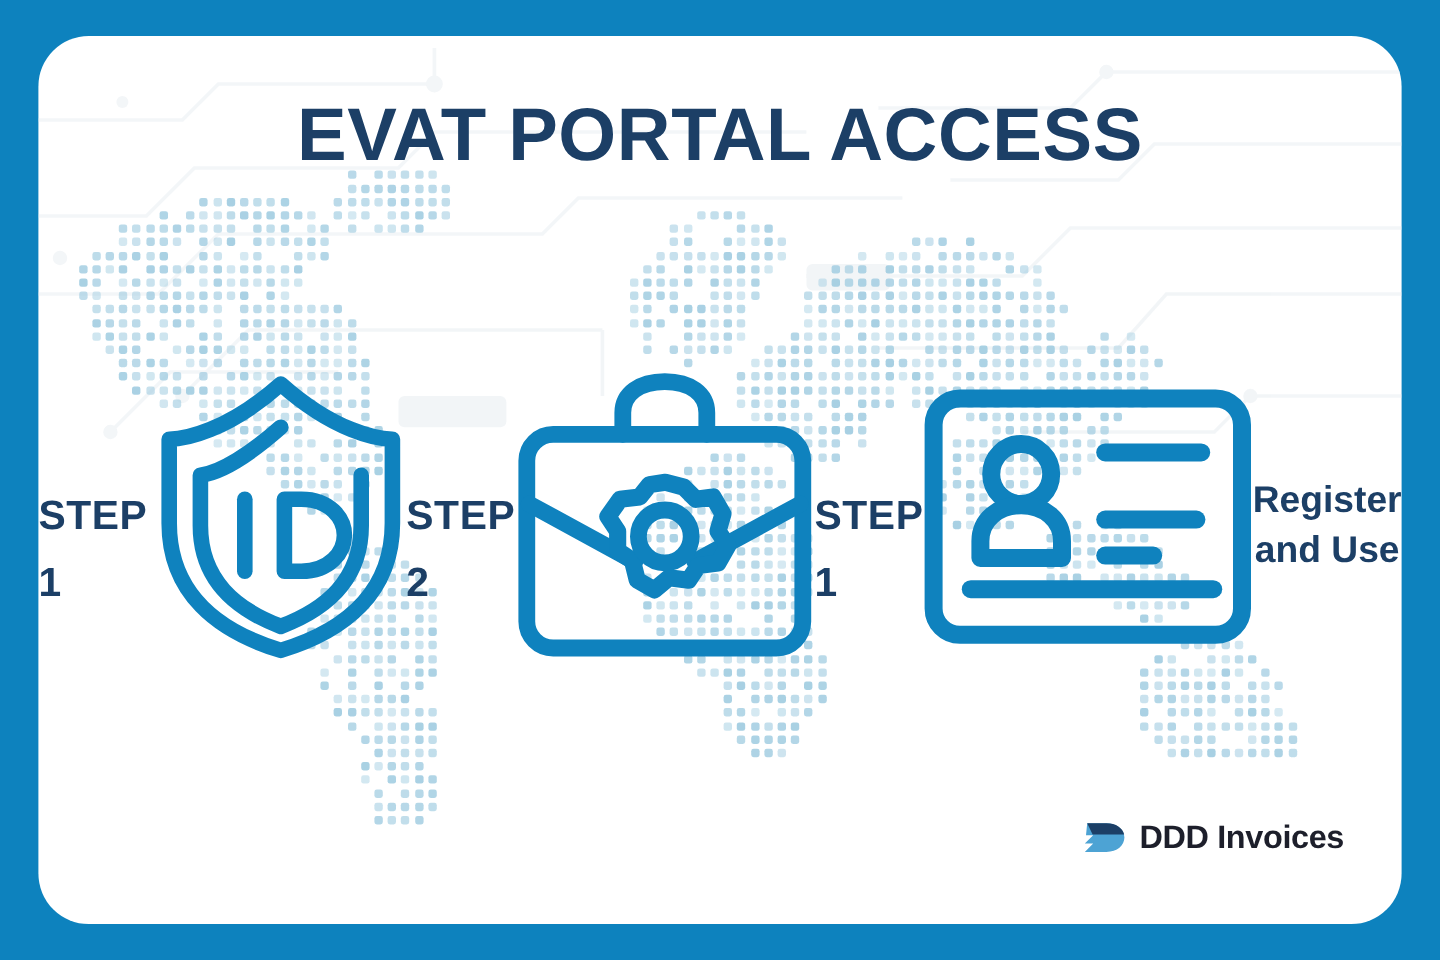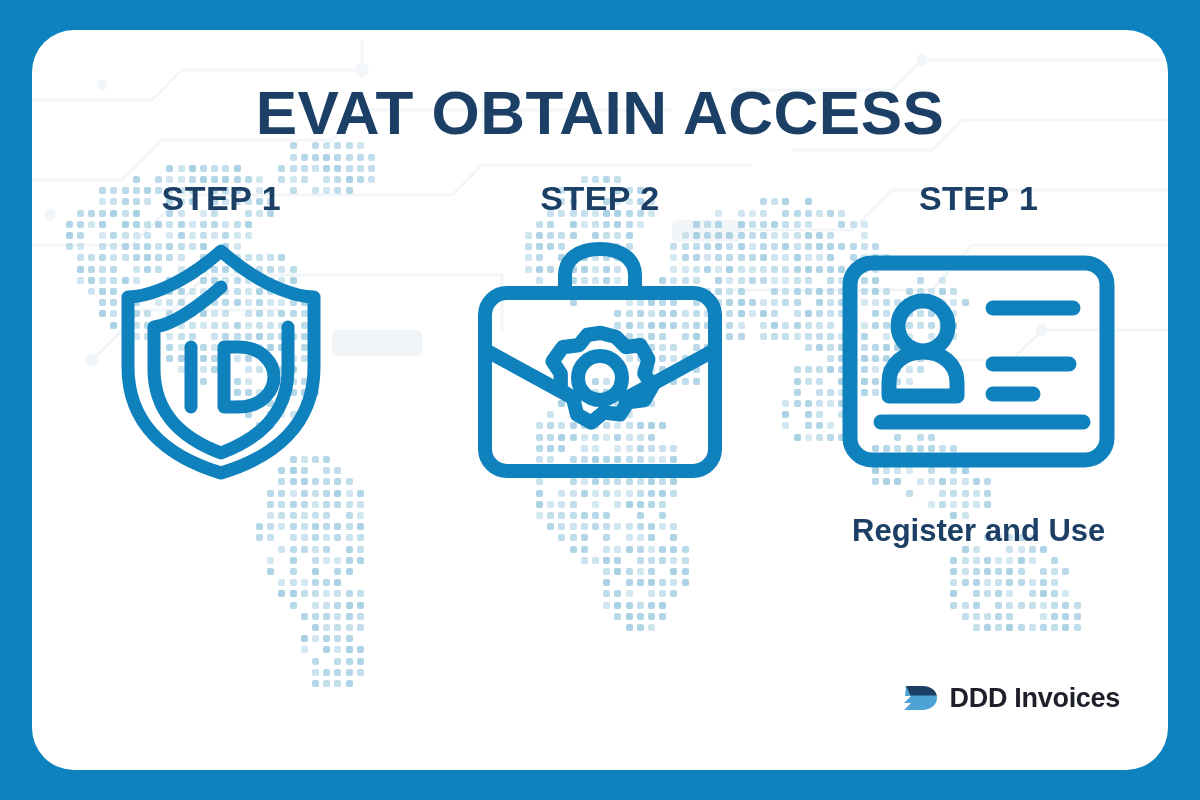--- a/index.html
+++ b/index.html
@@ -40,21 +40,21 @@
   }
 
   
   .columns {
     position:absolute; top:140px; left:0;
     width:1136px; height:520px;
     display:flex;
   }
   .col {
     flex:1 1 0;
-    display:flex; flex-direction:column; align-items:center;
+    display:flex; align-items:center;
     position:relative;
   }
   .step-label {
     font-size:34px; font-weight:bold; color:#1c3f66;
     letter-spacing:0.5px;
     height:56px; line-height:56px;
   }
   .icon-wrap {
     height:270px;
     display:flex; align-items:center; justify-content:center;
@@ -1335,21 +1335,21 @@
         <div class="mapdot" style="left: 291.2px; top: 548.8px; background: rgb(158, 203, 224); opacity: 0.75;"></div>
         <div class="mapdot" style="left: 302.4px; top: 548.8px; background: rgb(158, 203, 224); opacity: 0.74;"></div>
         <div class="mapdot" style="left: 313.6px; top: 548.8px; background: rgb(158, 203, 224); opacity: 0.77;"></div>
         <div class="mapdot" style="left: 324.8px; top: 548.8px; background: rgb(158, 203, 224); opacity: 0.66;"></div>
         <div class="mapdot" style="left: 280px; top: 560px; background: rgb(158, 203, 224); opacity: 0.79;"></div>
         <div class="mapdot" style="left: 291.2px; top: 560px; background: rgb(158, 203, 224); opacity: 0.62;"></div>
         <div class="mapdot" style="left: 302.4px; top: 560px; background: rgb(158, 203, 224); opacity: 0.63;"></div>
         <div class="mapdot" style="left: 313.6px; top: 560px; background: rgb(158, 203, 224); opacity: 0.8;"></div>
       </div>
 
-    <div class="title">EVAT OBTAIN ACCESS</div>
+    <div class="title">EVAT PORTAL ACCESS</div>
 
     <div class="columns">
 
       <div class="col">
         <div class="step-label">STEP 1</div>
         <div class="icon-wrap">
           <svg width="210" height="245" viewBox="0 0 210 245" fill="none" xmlns="http://www.w3.org/2000/svg">
             <g stroke="#0f82be" stroke-width="13" stroke-linecap="round" stroke-linejoin="round" fill="none">
               <path d="M105 12 C 150 52, 186 58, 198 58 L198 128 C198 186 158 218 105 234 C52 218 12 186 12 128 L12 58 C24 58 60 52 105 12 Z"></path>
               <path d="M105 48 C 80 70, 55 86, 38 88 L38 130 C38 176 68 200 105 214 C142 200 172 176 172 130 L172 88"></path>

